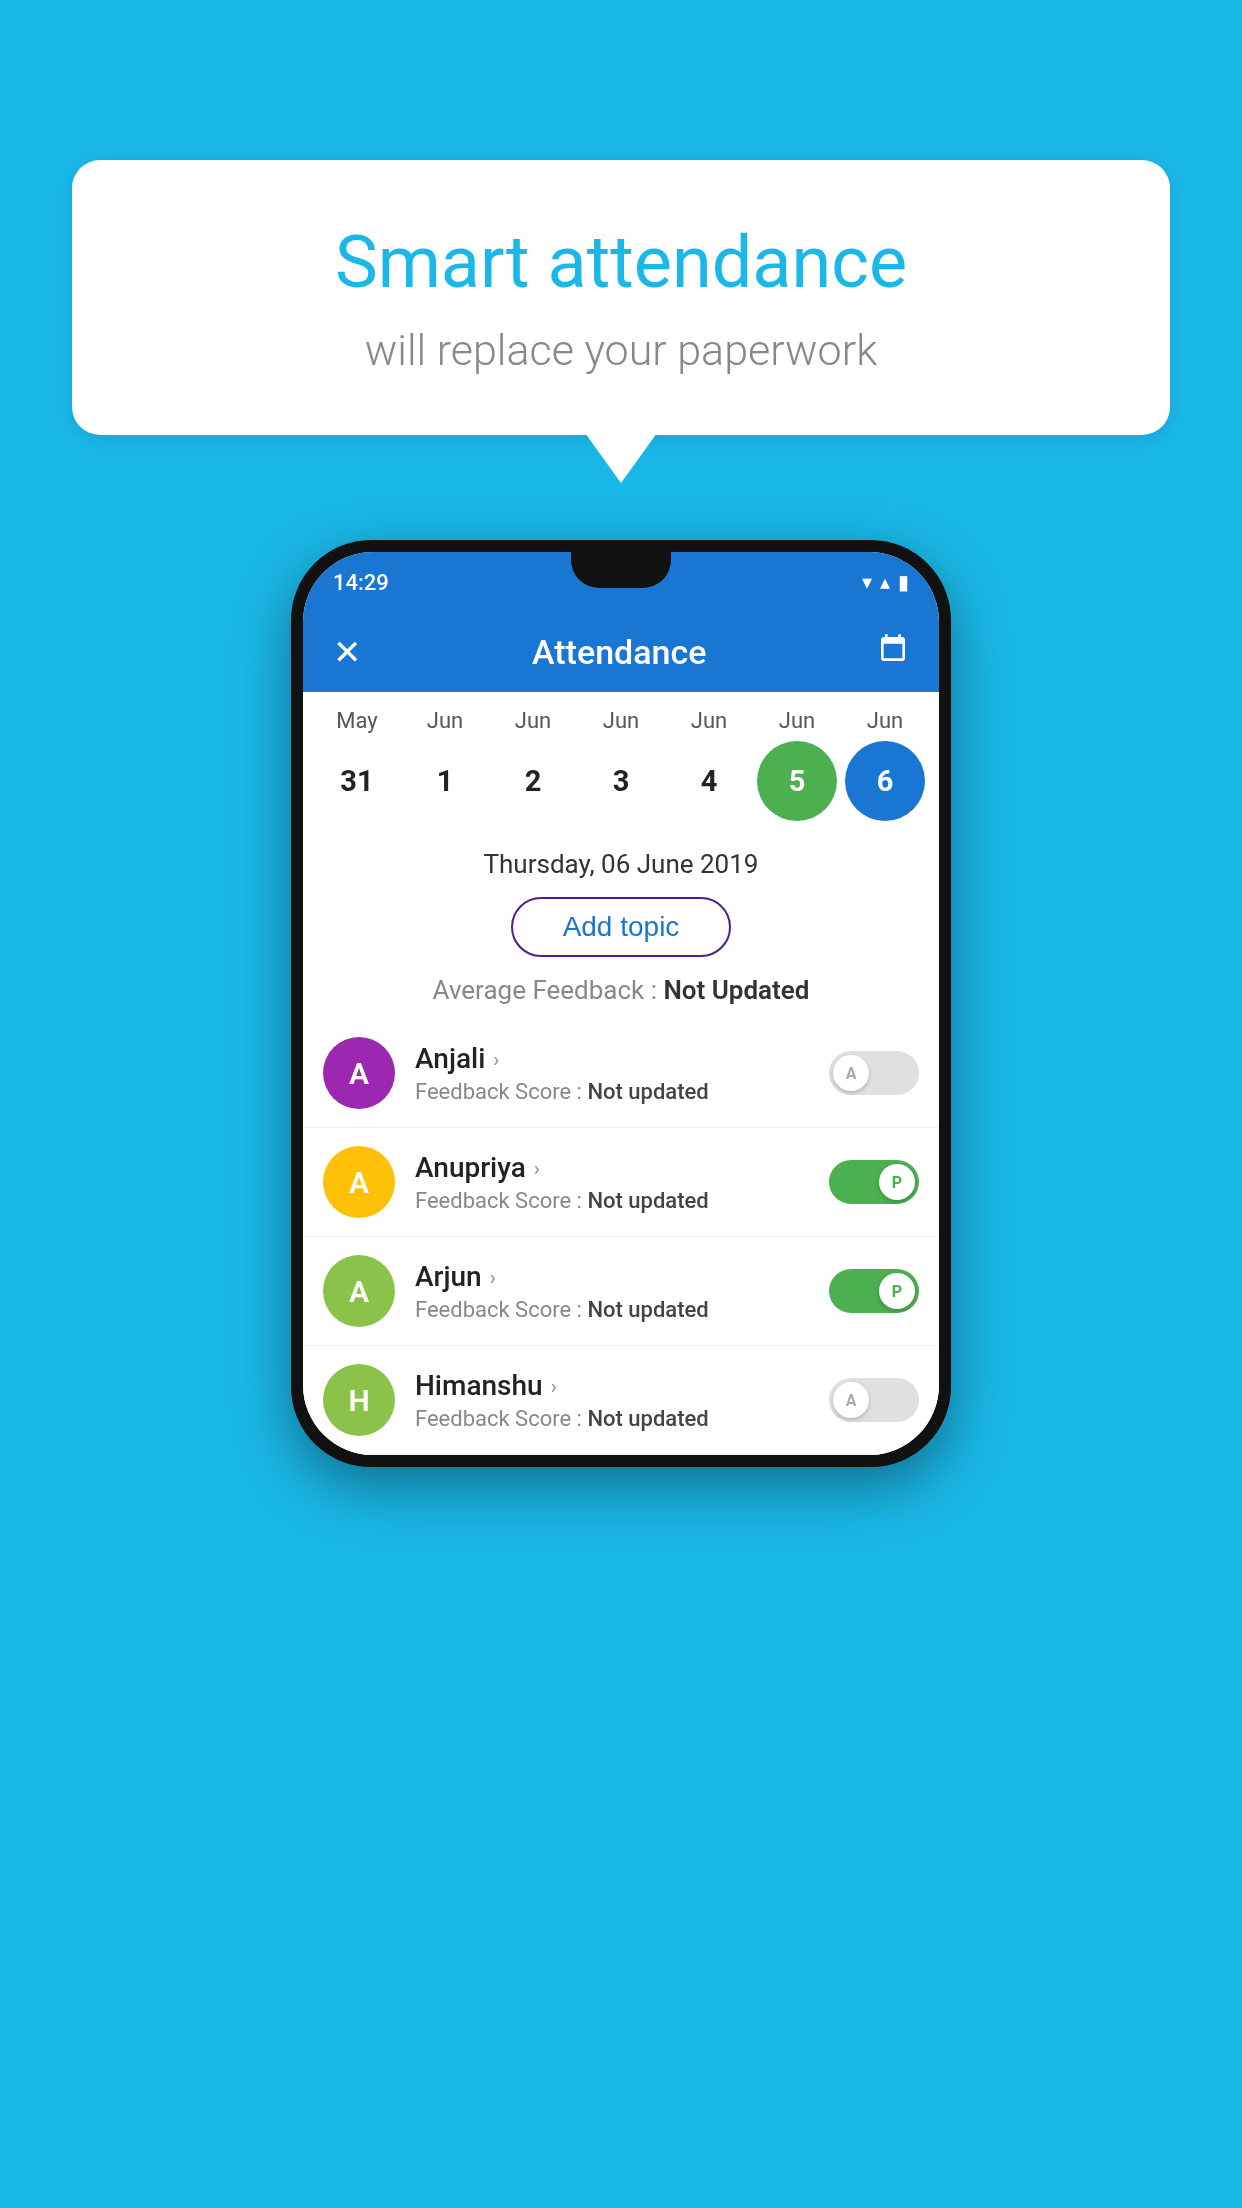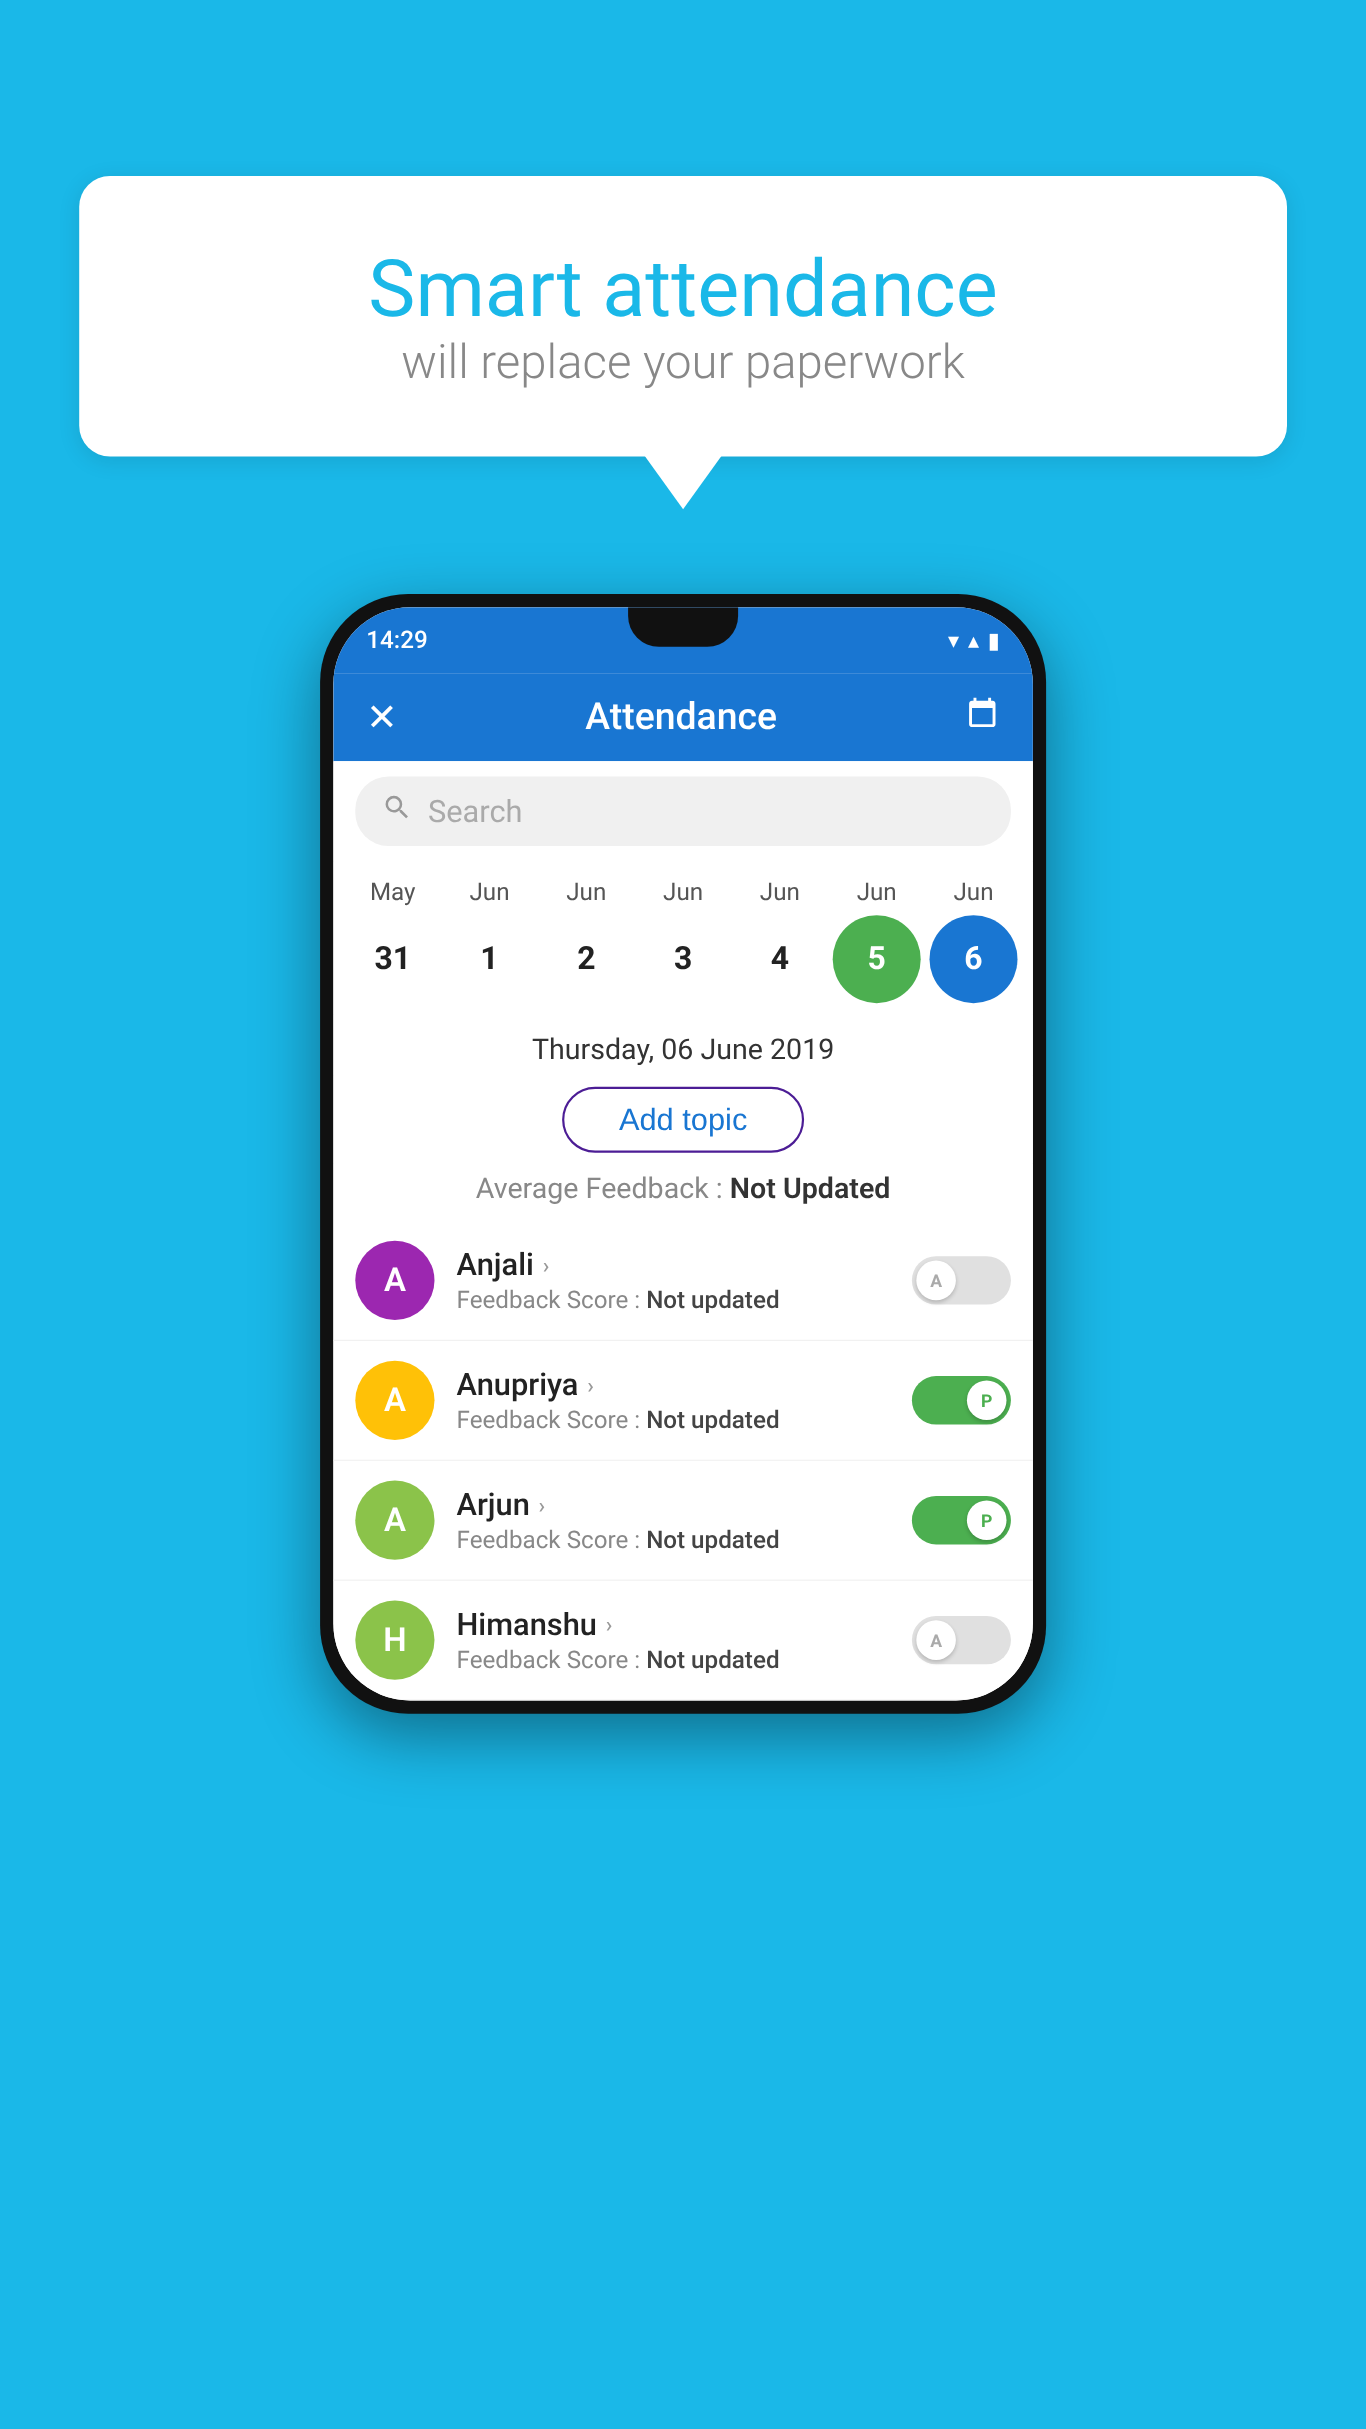--- a/index.html
+++ b/index.html
@@ -36,20 +36,21 @@
       width: 0;
       height: 0;
       border-left: 36px solid transparent;
       border-right: 36px solid transparent;
       border-top: 50px solid white;
     }
     .bubble-title {
       font-size: 72px;
       font-weight: 400;
       color: #1ab8e8;
+      margin-bottom: 20px;
     }
     .bubble-subtitle {
       font-size: 43px;
       color: #888;
       font-weight: 300;
     }
 
     
     .phone-container {
       position: absolute;
@@ -353,30 +354,20 @@
       <div class="app-header">
         <span class="header-close">✕</span>
         <span class="header-title">Attendance</span>
         <span class="header-calendar">
           <svg width="32" height="32" viewBox="0 0 24 24" fill="white">
             <path d="M19 3h-1V1h-2v2H8V1H6v2H5c-1.1 0-2 .9-2 2v14c0 1.1.9 2 2 2h14c1.1 0 2-.9 2-2V5c0-1.1-.9-2-2-2zm0 16H5V8h14v11z"></path>
           </svg>
         </span>
       </div>
 
-      <div class="search-container">
-        <div class="search-bar">
-          <span class="search-icon-inner">
-            <svg width="28" height="28" viewBox="0 0 24 24" fill="#999">
-              <path d="M15.5 14h-.79l-.28-.27A6.47 6.47 0 0 0 16 9.5 6.5 6.5 0 1 0 9.5 16c1.61 0 3.09-.59 4.23-1.57l.27.28v.79l5 4.99L20.49 19l-4.99-5zm-6 0C7.01 14 5 11.99 5 9.5S7.01 5 9.5 5 14 7.01 14 9.5 11.99 14 9.5 14z"></path>
-            </svg>
-          </span>
-          <span class="search-text">Search</span>
-        </div>
-      </div>
 
       <div class="calendar-strip">
         <div class="calendar-months">
 
         <div class="cal-month">May</div>
             <div class="cal-month">Jun</div>
             <div class="cal-month">Jun</div>
             <div class="cal-month">Jun</div>
             <div class="cal-month">Jun</div>
             <div class="cal-month">Jun</div>

